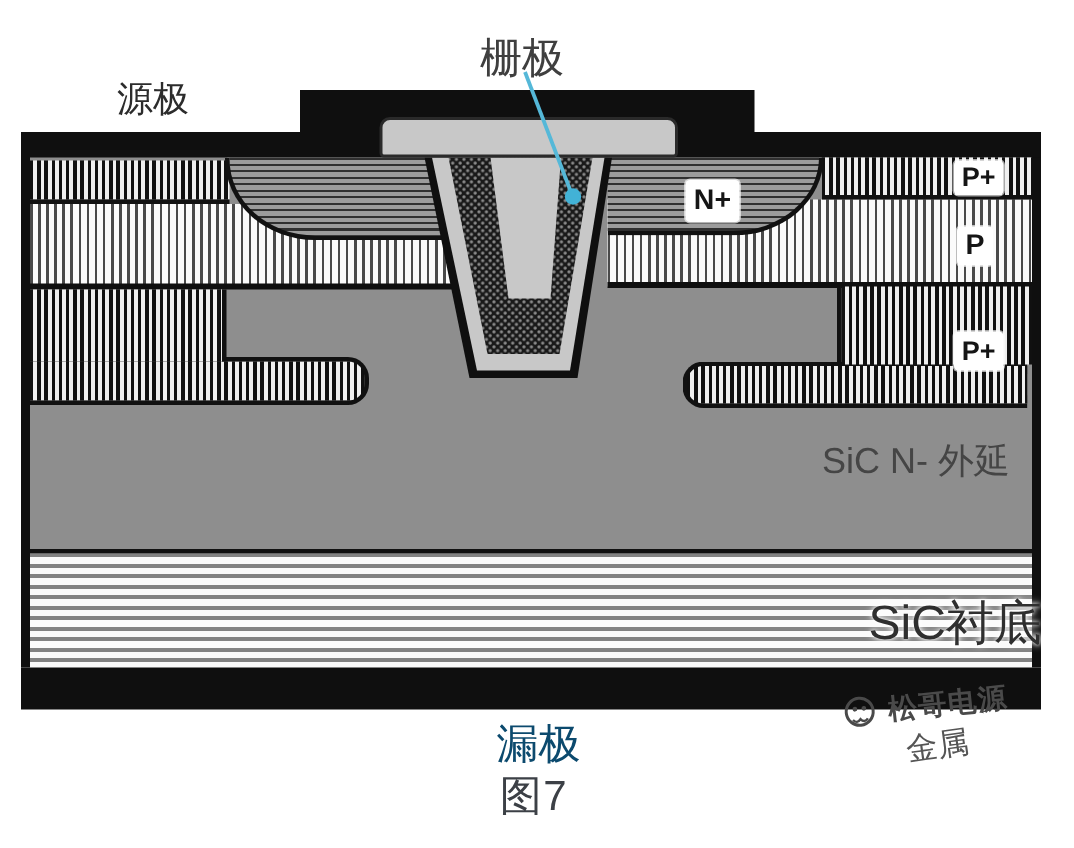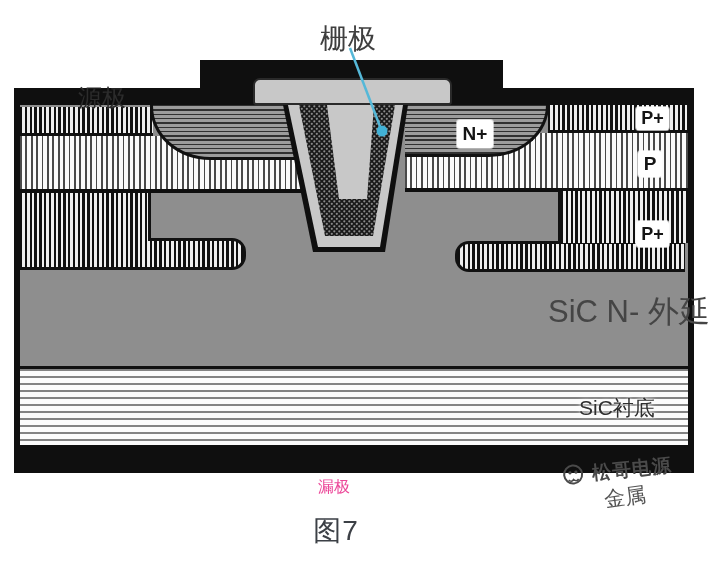--- a/index.html
+++ b/index.html
@@ -18,21 +18,21 @@
   .nplus{background-color:#9c9c9c;background-image:repeating-linear-gradient(180deg,#303030 0 1.4px,rgba(0,0,0,0) 1.4px 4.3px);}
   
   .substrate{background-color:#ffffff;background-image:repeating-linear-gradient(180deg,#838383 0 2.4px,#fbfbfb 2.4px 7px);border-top:3px solid #111;}
   .tagbox{
     position:absolute;background:#ffffff;border-radius:3px;
     display:flex;align-items:center;justify-content:center;
     font-weight:bold;color:#151515;box-shadow:0 0 0 1px rgba(250,250,250,.65);
   }
   .cnlabel{position:absolute;color:#2c2c2c;white-space:nowrap;}
   .caption{
-    position:absolute;top:512px;left:336px;transform:translateX(-50%);
+    position:absolute;top:512px;left:356px;transform:translateX(-50%);
     display:flex;gap:20px;font-size:28px;color:#3c4046;letter-spacing:1px;white-space:nowrap;
   }
   .watermark{position:absolute;left:560px;top:458px;display:flex;align-items:center;gap:6px;
     transform:rotate(-6deg);color:#4a4a4a;}
   .watermark .wm-text{font-size:19px;font-weight:bold;letter-spacing:1px;}
 </style>
 </head>
 <body>
 
 <div class="stage">
@@ -85,32 +85,32 @@
     <polygon points="44,0 91,0 84,94 56,94" fill="#c8c8c8"></polygon>
   </svg>
 
   <div class="abs" style="left:253px;top:78px;width:195px;height:23px;background:#c8c8c8;border:2px solid #2a2a2a;border-radius:7px 7px 3px 3px;"></div>
 
   <svg class="abs" style="left:338px;top:42px;" width="60" height="100" viewBox="0 0 60 100">
     <line x1="12" y1="6" x2="43" y2="87" stroke="#55b8d8" stroke-width="2.5"></line>
     <circle cx="44" cy="89" r="5.5" fill="#42b2d6"></circle>
   </svg>
 
-  <div class="cnlabel" style="left:78px;top:50px;font-size:24px;color:#2c2c2c;margin-top:32px;">源极</div>
+  <div class="cnlabel" style="left:78px;top:50px;font-size:24px;color:#2c2c2c;">源极</div>
   <div class="cnlabel" style="left:320px;top:20px;font-size:28px;color:#3f3f3f;">栅极</div>
 
   <div class="tagbox" style="left:457px;top:120px;width:36px;height:28px;font-size:19px;">N+</div>
   <div class="tagbox" style="left:636px;top:107px;width:33px;height:23px;font-size:18px;">P+</div>
   <div class="tagbox" style="left:638px;top:151px;width:24px;height:26px;font-size:19px;">P</div>
   <div class="tagbox" style="left:636px;top:221px;width:33px;height:26px;font-size:18px;">P+</div>
 
-  <div class="cnlabel" style="left:548px;top:291px;font-size:31px;color:#454545;">SiC N- 外延</div>
-  <div class="cnlabel" style="left:579px;top:394px;font-size:21px;color:#2f2f2f;text-shadow:0 0 3px #fff,0 0 6px #fff;">SiC衬底</div>
+  <div class="cnlabel" style="left:548px;top:291px;font-size:24px;color:#454545;">SiC N- 外延</div>
+  <div class="cnlabel" style="left:579px;top:394px;font-size:32px;color:#2f2f2f;text-shadow:0 0 3px #fff,0 0 6px #fff;">SiC衬底</div>
   <div class="cnlabel" style="left:604px;top:483px;font-size:21px;color:#555;transform:rotate(-8deg);">金属</div>
-  <div class="cnlabel" style="left:318px;top:477px;font-size:16px;color:#ec4899;">漏极</div>
+  <div class="cnlabel" style="left:331px;top:477px;font-size:28px;color:#0c4a6e;">漏极</div>
 
   <div class="watermark">
     <svg width="26" height="26" viewBox="0 0 26 26">
       <circle cx="13" cy="12" r="9" fill="none" stroke="#4a4a4a" stroke-width="2"></circle>
       <circle cx="10" cy="10" r="1.6" fill="#4a4a4a"></circle>
       <circle cx="16" cy="10" r="1.6" fill="#4a4a4a"></circle>
       <path d="M8 17 q2.5 3 5 0 q2.5 3 5 0" fill="none" stroke="#4a4a4a" stroke-width="1.6"></path>
     </svg>
     <span class="wm-text">松哥电源</span>
   </div>

